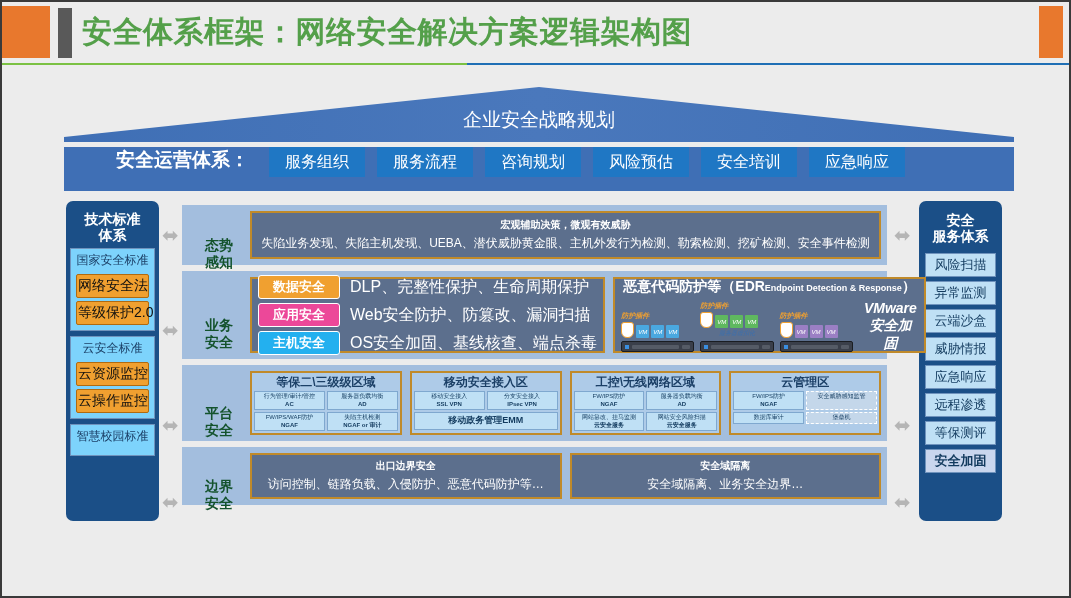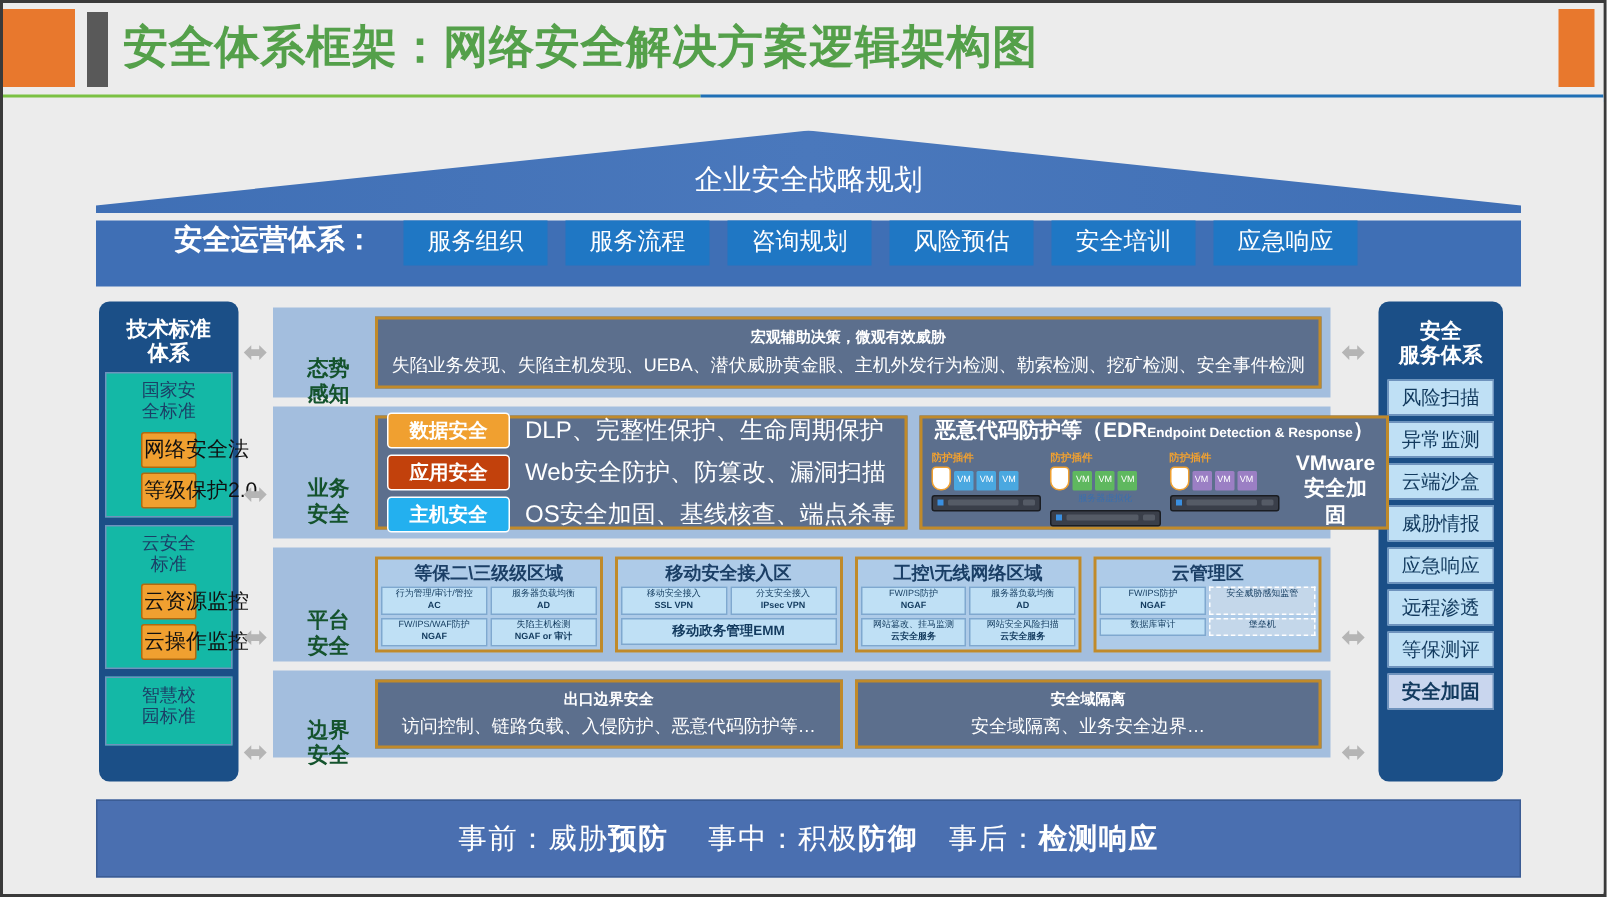--- a/index.html
+++ b/index.html
@@ -47,21 +47,21 @@
     background: #1f77c4; color: #ffffff; font-size: 16px;
     padding: 7px 16px; white-space: nowrap; line-height: 1;
   }
 
   
   .std-col {
     position: absolute; left: 64px; top: 136px; width: 93px; height: 320px;
     background: #1b4f87; border-radius: 7px; padding: 4px;
   }
   .std-head { color: #ffffff; font-size: 14px; font-weight: bold; text-align: center; line-height: 1.15; padding: 6px 0 5px; }
-  .std-group { background: #14b8a6; border: 1px solid #6f93bd; margin-bottom: 5px; padding: 3px 21px 5px; }
+  .std-group { background: #7dd3fc; border: 1px solid #6f93bd; margin-bottom: 5px; padding: 3px 3px 5px; }
   .std-group-title { color: #1b3f66; font-size: 12px; text-align: center; line-height: 1.15; padding: 2px 0 3px; }
   .std-pill {
     background: #f0a030; border: 1px solid #b06a10; color: #101010;
     font-size: 14px; text-align: center; padding: 2px 1px; margin: 3px 2px 0;
     border-radius: 2px; white-space: nowrap;
   }
   .std-group.plain { padding-bottom: 8px; }
 
   
   .svc-col {
@@ -97,27 +97,27 @@
   .panel-sub { color: #ffffff; font-size: 12px; text-align: center; margin-top: 3px; }
 
   
   .biz-left { display: flex; flex-direction: column; gap: 4px; justify-content: center; }
   .biz-line { display: flex; align-items: center; gap: 10px; }
   .biz-tag {
     width: 82px; text-align: center; font-size: 13px; font-weight: bold;
     padding: 2px 0; border-radius: 3px; white-space: nowrap;
   }
   .tag-data { background: #f0a030; border: 1px solid #fff; color: #ffffff; }
-  .tag-app { background: #c2410c; border: 1px solid #fff; color: #ffffff; }
+  .tag-app { background: #ec4899; border: 1px solid #fff; color: #ffffff; }
   .tag-host { background: #23b0ef; border: 1px solid #fff; color: #ffffff; }
   .biz-desc { color: #ffffff; font-size: 16px; white-space: nowrap; }
 
   .edr-title { color: #ffffff; font-size: 14px; font-weight: bold; text-align: center; }
   .edr-title .en { font-size: 9px; font-weight: bold; }
-  .edr-body { display: flex; justify-content: center; gap: 6px; margin-top: 4px; }
+  .edr-body { display: flex; align-items: flex-end; justify-content: center; gap: 6px; margin-top: 4px; font-style: italic; }
   .edr-stack { position: relative; width: 74px; }
   .edr-plugin-lbl { color: #f0a030; font-size: 7px; font-weight: bold; margin-bottom: 1px; }
   .edr-vmrow { display: flex; gap: 2px; align-items: flex-end; }
   .edr-shield {
     width: 13px; height: 16px; background: #ffffff; border: 1.5px solid #f0a030;
     border-radius: 3px 3px 6px 6px;
   }
   .edr-vm {
     width: 13px; height: 13px; font-size: 6px; color: #ffffff;
     display: flex; align-items: center; justify-content: center; border-radius: 1px;
@@ -431,23 +431,14 @@
         <div class="panel-title">出口边界安全</div>
         <div class="panel-sub">访问控制、链路负载、入侵防护、恶意代码防护等…</div>
       </div>
       <div class="panel">
         <div class="panel-title">安全域隔离</div>
         <div class="panel-sub">安全域隔离、业务安全边界…</div>
       </div>
     </div>
   </div>
 
-  <div class="bottom-band">
-    <div class="bottom-text">
-      <span>事前：威胁</span><b>预防</b>
-      <span style="display:inline-block;width:14px;"></span>
-      <span>事中：积极</span><b>防御</b>
-      <span style="display:inline-block;width:8px;"></span>
-      <span>事后：</span><b>检测响应</b>
-    </div>
-  </div>
 
 </div>
 
 </body></html>

